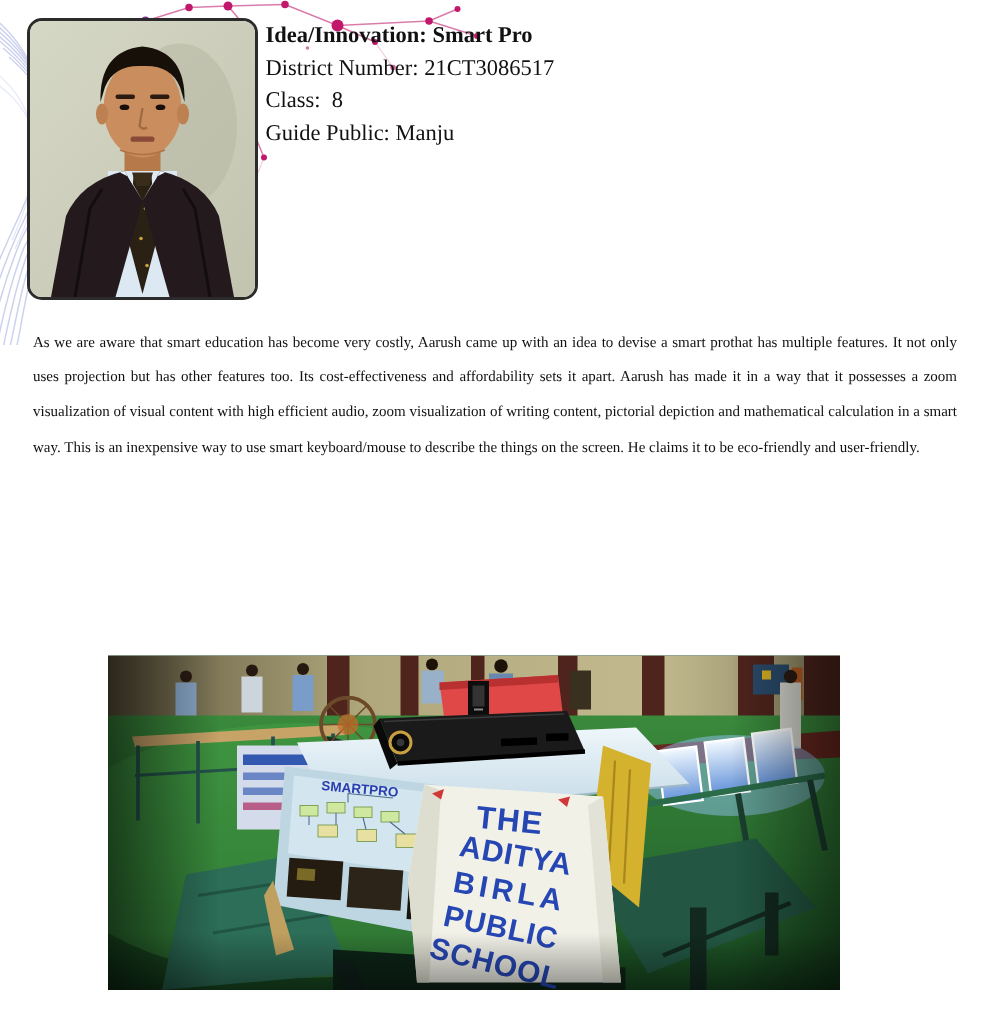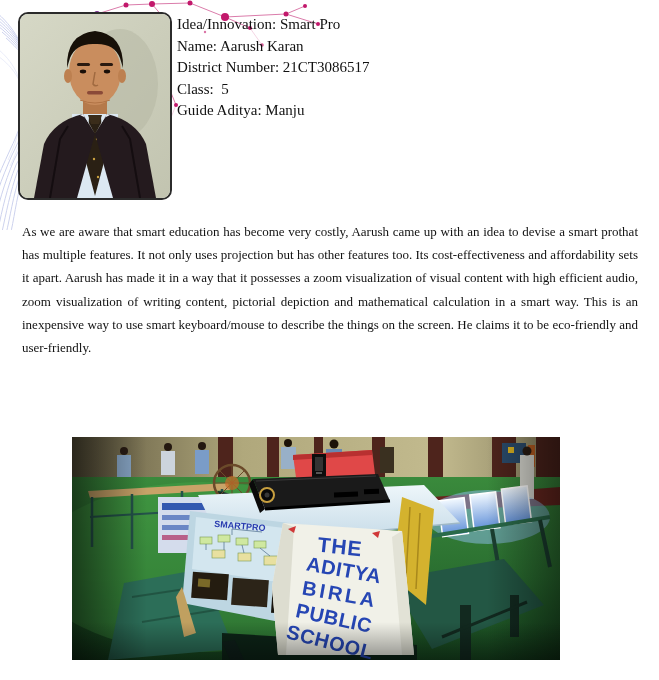--- a/index.html
+++ b/index.html
@@ -11,25 +11,25 @@
   .student-photo{
     position:absolute;left:18px;top:12px;width:150px;height:184px;
     border:2px solid #2b2b2b;border-radius:10px;overflow:hidden;
     box-shadow:inset 0 0 0 2px #ffffff;background:#c9cbb8;
   }
   .student-photo svg{display:block;}
   .info-block{
     position:absolute;left:177px;top:14px;width:460px;
     font-size:15px;line-height:21.5px;
   }
-  .info-title{font-weight:normal;white-space:pre;}
+  .info-title{font-weight:bold;white-space:pre;}
   .info-line{white-space:pre;}
   .description{
     position:absolute;left:22px;top:207px;width:616px;
-    font-size:13px;line-height:23.2px;text-align:justify;
+    font-size:10px;line-height:23.2px;text-align:justify;
   }
   .project-photo{
     position:absolute;left:72px;top:437px;width:488px;height:223px;
     overflow:hidden;background:#1c4a26;
   }
   .project-photo svg{display:block;}
   .banner-letter{
     font-family:"Liberation Sans",sans-serif;font-weight:bold;
   }
 </style>
@@ -126,24 +126,23 @@
       <path d="M136,184 L126,130 Q116,107 87,100 L75,120 L93,184 Z" fill="#241a1e"></path>
       <path d="M63,100 L75,120 L66,104 L60,101 Z" fill="#eef4fa"></path>
       <path d="M87,100 L75,120 L84,104 L90,101 Z" fill="#eef4fa"></path>
       <path d="M30,184 L40,125 L48,112" fill="none" stroke="#140d10" stroke-width="2"></path>
       <path d="M120,184 L110,125 L102,112" fill="none" stroke="#140d10" stroke-width="2"></path>
     </svg>
   </div>
 
   <div class="info-block">
     <div class="info-title">Idea/Innovation: Smart Pro</div>
-    <div class="info-line">Name: Aarush Karan</div>
     <div class="info-line">District Number: 21CT3086517</div>
-    <div class="info-line">Class:  5</div>
-    <div class="info-line">Guide Aditya: Manju</div>
+    <div class="info-line">Class:  8</div>
+    <div class="info-line">Guide Public: Manju</div>
   </div>
 
   <p class="description">As we are aware that smart education has become very costly, Aarush came up with an idea to devise a smart prothat has multiple features. It not only uses projection but has other features too. Its cost-effectiveness and affordability sets it apart. Aarush has made it in a way that it possesses a zoom visualization of visual content with high efficient audio, zoom visualization of writing content, pictorial depiction and mathematical calculation in a smart way. This is an inexpensive way to use smart keyboard/mouse to describe the things on the screen. He claims it to be eco-friendly and user-friendly.</p>
 
   <div class="project-photo">
     <svg width="488" height="223" viewBox="0 0 488 223">
       <defs>
         <linearGradient id="wall" x1="0" y1="0" x2="1" y2="0">
           <stop offset="0" stop-color="#5e563e"></stop>
             <stop offset="0.35" stop-color="#b0a87c"></stop>

